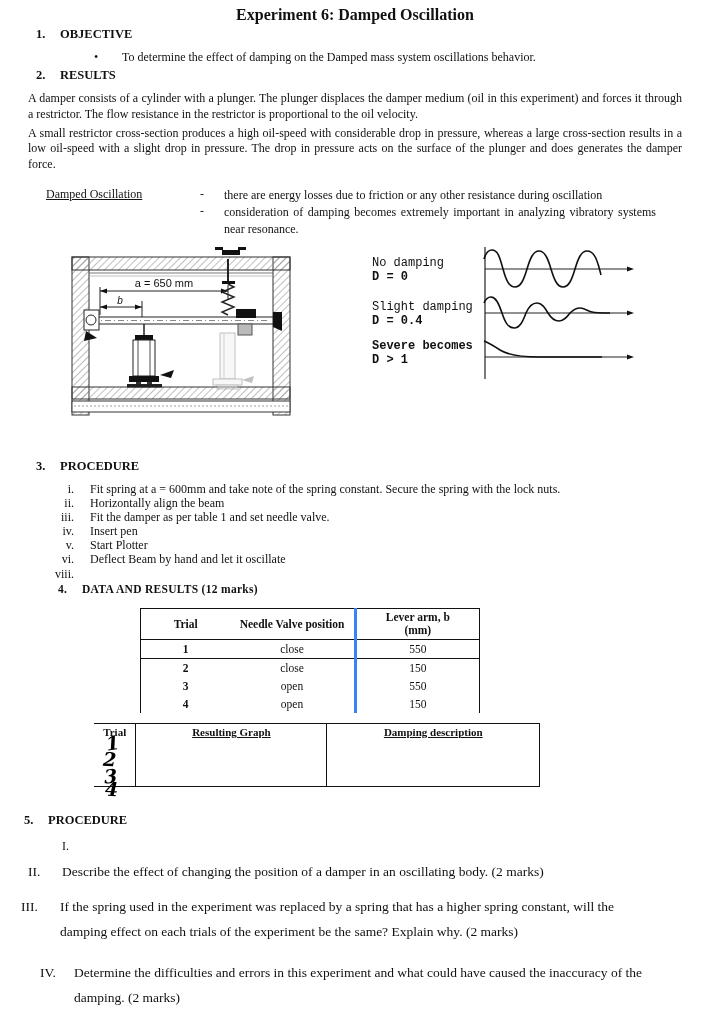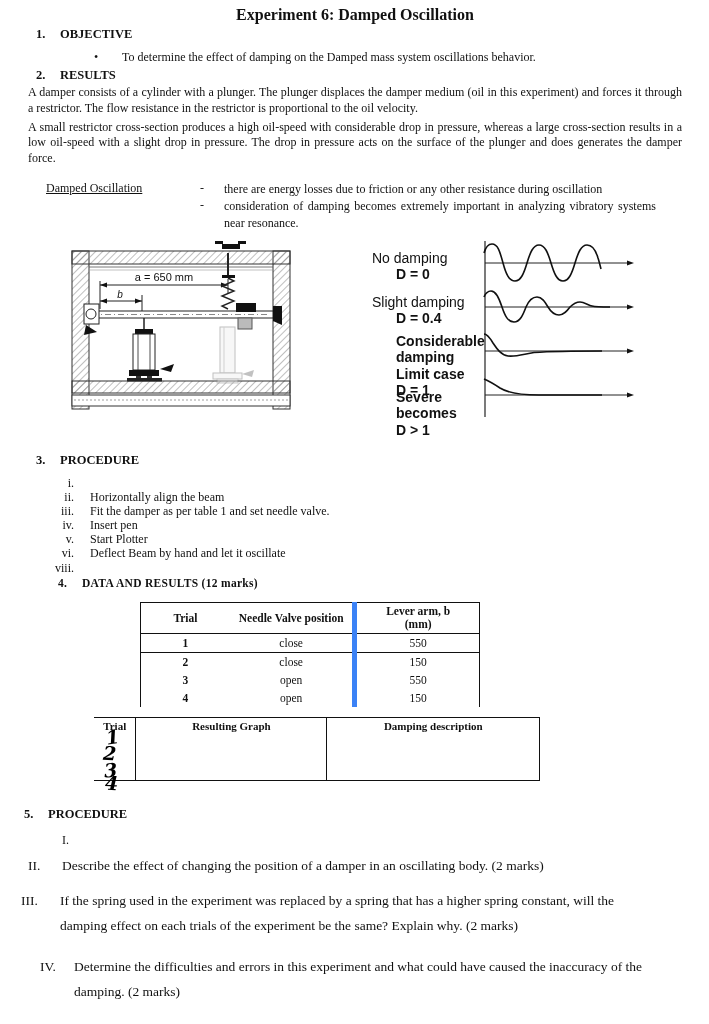--- a/index.html
+++ b/index.html
@@ -4,60 +4,60 @@
 <style>
   html,body{margin:0;padding:0;background:#9a9a9a;}
   .page{width:709px;height:1024px;background:#ffffff;color:#111;position:relative;
         font-family:"Liberation Serif",serif;box-sizing:border-box;padding:4px 27px 0 28px;overflow:hidden;}
   .doc-title{text-align:center;font-weight:bold;font-size:16px;margin:2px 0 2px 0;}
   .sec-head{display:flex;font-weight:bold;font-size:12.5px;margin-left:8px;margin-top:3px;}
   .sec-num{width:24px;flex:0 0 auto;}
   .bullet-row{display:flex;margin:8px 0 3px 66px;font-size:12px;}
   .bullet{width:28px;flex:0 0 auto;}
   .para{font-size:12px;line-height:1.32;text-align:justify;margin:3px 0 0 0;}
-  .theory-first{margin-top:2px;}
+  .theory-first{margin-top:8px;}
   .damped-block{display:flex;font-size:12px;margin:14px 0 0 18px;}
   .damped-term{width:154px;flex:0 0 auto;text-decoration:underline;}
   .damped-points{width:456px;}
   .point{display:flex;}
   .point + .point{margin-top:1px;}
   .dash{width:24px;flex:0 0 auto;text-align:left;}
   .ptext{flex:1;text-align:justify;line-height:1.35;}
   
   .fig-row{display:flex;margin-top:10px;height:178px;}
   .apparatus{margin-left:42px;flex:0 0 auto;}
   .damp-col{margin-left:80px;flex:0 0 auto;display:flex;flex-direction:column;}
   .damp-row{display:flex;height:44px;}
-  .damp-label{width:112px;flex:0 0 auto;font-family:Liberation Sans, sans-serif;
-              font-size:14px;line-height:1.18;box-sizing:border-box;}
+  .damp-label{width:112px;flex:0 0 auto;font-family:Liberation Mono, monospace;
+              font-size:12px;line-height:1.18;box-sizing:border-box;}
   .damp-row:nth-child(1) .damp-label{padding-top:9px;}
   .damp-row:nth-child(2) .damp-label{padding-top:9px;}
   .damp-row:nth-child(3) .damp-label{padding-top:4px;}
   .damp-row:nth-child(4) .damp-label{padding-top:16px;}
-  .damp-label .bold{font-weight:bold;margin-left:24px;}
+  .damp-label .bold{font-weight:bold;}
   .curve{width:150px;height:44px;overflow:visible;display:block;flex:0 0 auto;}
   
   .proc-head{margin-top:34px;}
   .steps{margin-top:8px;}
   .step{display:flex;font-size:12px;line-height:1.18;}
   .step-n{width:46px;flex:0 0 auto;text-align:right;margin-right:16px;}
   .data-head{margin-left:30px;margin-top:2px;font-size:11.5px;letter-spacing:.3px;}
   
   table{border-collapse:collapse;}
   .t1{margin:13px 0 0 112px;width:340px;font-size:11.5px;
       border-top:1.4px solid #111;border-left:1px solid #111;border-right:1px solid #111;}
   .t1 td{text-align:center;padding:3px 2px;}
   .t1 .hdr td{font-weight:bold;border-bottom:1px solid #111;padding:2px 2px;}
   .t1 .r1 td{border-bottom:1.7px solid #111;}
-  .t1 td.c3{border-left:5px solid #3b82f6;margin-top:44px;}
+  .t1 td.c3{border-left:3px solid #3b82f6;margin-top:44px;}
   .t1 .hl{line-height:1.15;}
   .t2wrap{position:relative;margin:10px 0 0 66px;width:446px;}
   .t2{width:446px;font-size:11px;border-top:1px solid #111;border-bottom:1.2px solid #111;border-right:1px solid #111;}
   .t2 td{vertical-align:top;text-align:center;padding:2px;}
-  .t2 td:nth-child(2),.t2 td:nth-child(3){border-left:1px solid #111;}
+  .t2 td:nth-child(2),.t2 td:nth-child(3){border-left:1px solid #111;text-decoration:underline;}
   .t2 .hdr td{font-weight:bold;}
   .t2 .body td{height:42px;}
   .hw{position:absolute;font-family:"DejaVu Serif",serif;font-weight:bold;font-style:italic;
       font-size:19px;line-height:1;color:#000;}
   .hw1{left:12px;top:11px;transform:rotate(-8deg);}
   .hw2{left:9px;top:27px;transform:rotate(3deg);}
   .hw3{left:10px;top:44px;transform:rotate(-4deg);}
   .hw4{left:11px;top:57px;transform:rotate(2deg);}
   
   .disc-head{margin-left:-4px;margin-top:26px;}
@@ -213,53 +213,41 @@
         </div>
         <svg class="curve" viewBox="0 0 150 44">
           <line x1="1" y1="0" x2="1" y2="44" stroke="#222" stroke-width="1.2"></line>
           <line x1="1" y1="22" x2="144" y2="22" stroke="#222" stroke-width="1"></line>
           <polygon points="143,19.5 150,22 143,24.5" fill="#111"></polygon>
           <path d="M0,12 C2,7 4,6 7,6 C12,6 15,13 18,22 C21,31 24,37 30,37 C36,37 39,30 42,22 C45,15 48,12 53,12 C58,12 61,17 64,22 C67,27 70,30 75,30 C80,30 83,26 86,22 C89,19 92,17 96,17 C100,17 104,20 108,21 C112,22 118,22 126,22" fill="none" stroke="#111" stroke-width="1.6"></path>
         </svg>
       </div>
       <div class="damp-row">
         <div class="damp-label">
-          <div class="bold">Considerable damping</div>
-          <div class="bold">Limit case</div>
-          <div class="bold">D = 1</div>
-        </div>
-        <svg class="curve" viewBox="0 0 150 44">
-          <line x1="1" y1="0" x2="1" y2="44" stroke="#222" stroke-width="1.2"></line>
-          <line x1="1" y1="22" x2="144" y2="22" stroke="#222" stroke-width="1"></line>
-          <polygon points="143,19.5 150,22 143,24.5" fill="#111"></polygon>
-          <path d="M0,5 C3,5 6,9 9,14 C13,20 17,26 24,27 C32,28 40,25 50,23.5 C65,22.5 90,22 118,22" fill="none" stroke="#111" stroke-width="1.6"></path>
-        </svg>
-      </div>
-      <div class="damp-row">
-        <div class="damp-label">
           <div class="bold">Severe becomes</div>
           <div class="bold">D &gt; 1</div>
         </div>
         <svg class="curve" viewBox="0 0 150 44">
           <line x1="1" y1="0" x2="1" y2="44" stroke="#222" stroke-width="1.2"></line>
           <line x1="1" y1="22" x2="144" y2="22" stroke="#222" stroke-width="1"></line>
           <polygon points="143,19.5 150,22 143,24.5" fill="#111"></polygon>
           <path d="M0,6 C5,8 10,11 16,15 C24,20 36,22 55,22 L118,22" fill="none" stroke="#111" stroke-width="1.6"></path>
         </svg>
       </div>
     </div>
   </div>
 
   <div class="sec-head proc-head">
     <span class="sec-num">3.</span>
     <span>PROCEDURE</span>
   </div>
   <div class="steps">
     <div class="step">
         <span class="step-n">i.</span>
+        <span>Fit spring at a = 600mm and take note of the spring constant. Secure the spring with the lock nuts.</span>
       </div>
     <div class="step">
         <span class="step-n">ii.</span>
         <span>Horizontally align the beam</span>
       </div>
     <div class="step">
         <span class="step-n">iii.</span>
         <span>Fit the damper as per table 1 and set needle valve.</span>
       </div>
     <div class="step">

